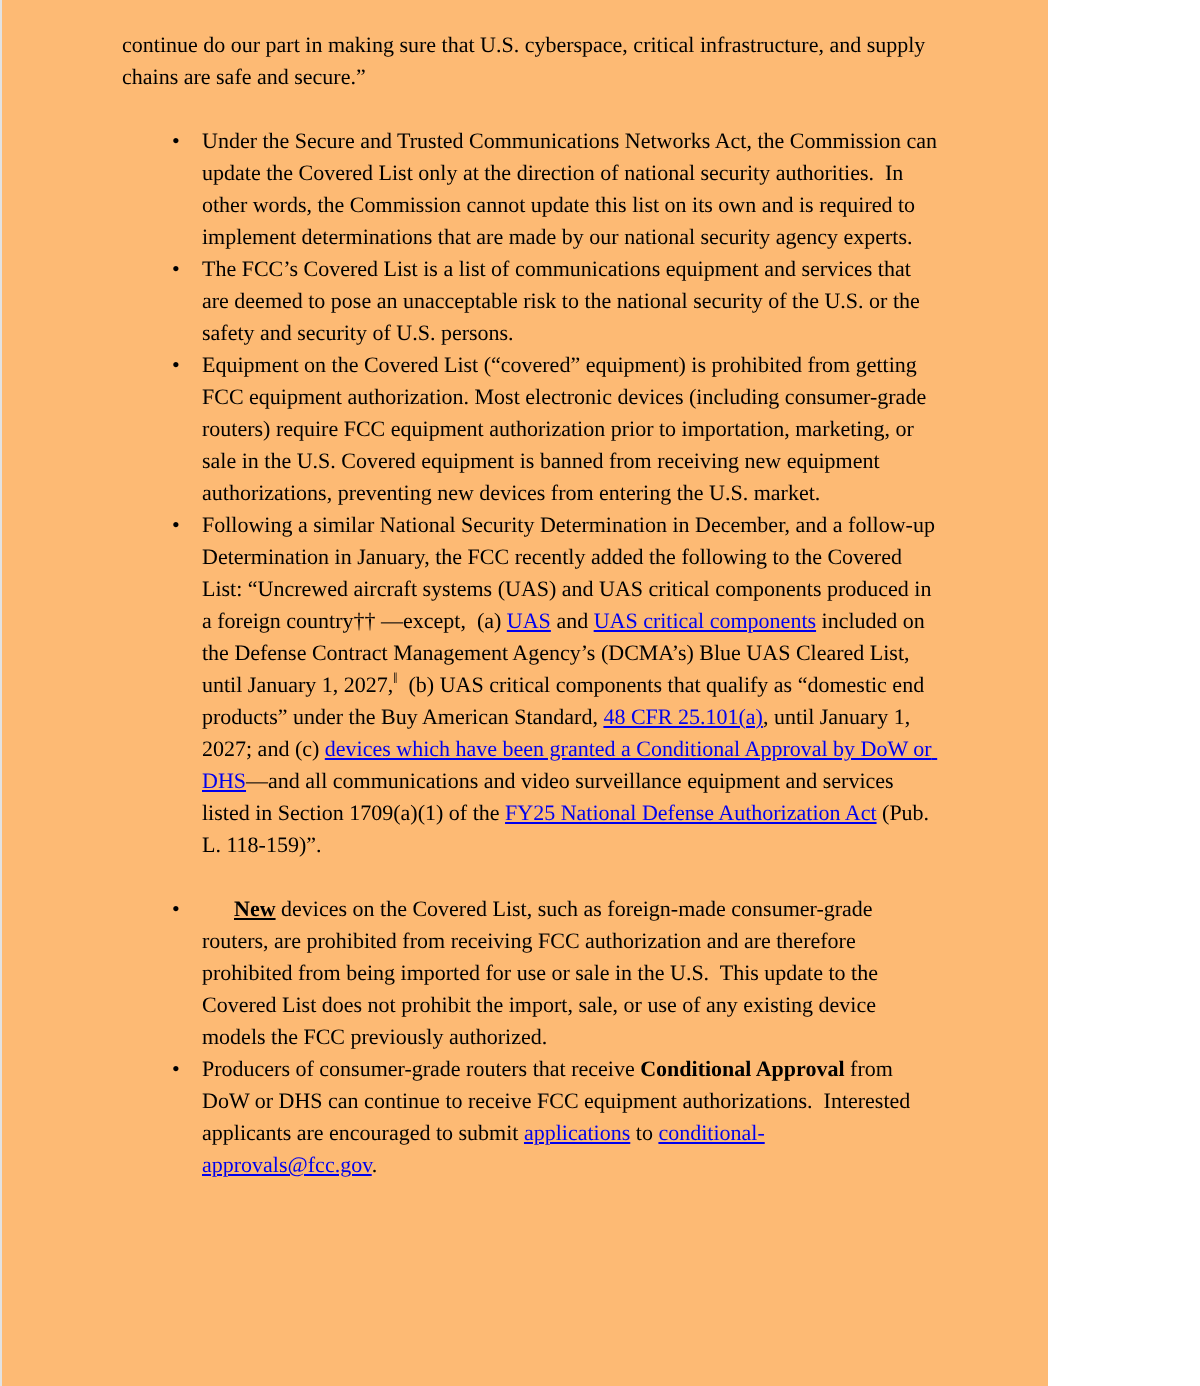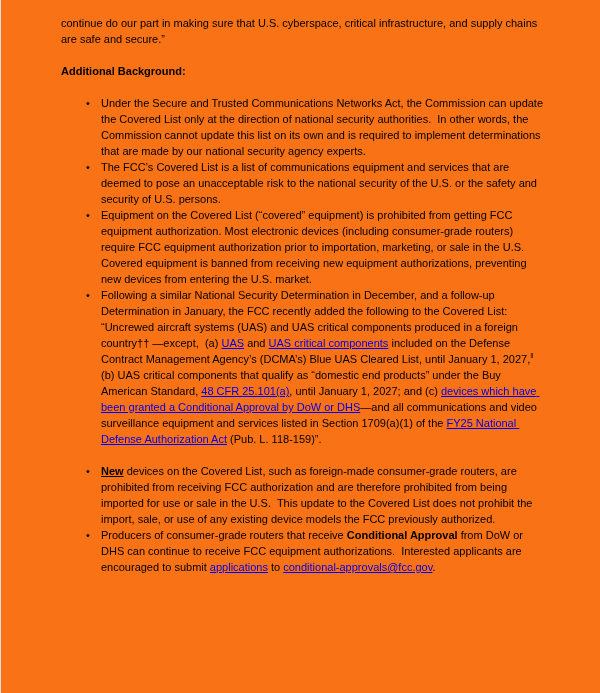--- a/index.html
+++ b/index.html
@@ -1,41 +1,40 @@
 <!DOCTYPE html>
 <html style="--link: #0000EE; --text: #000000; --page_bg: #FFFFFF;"><head>
 <meta charset="utf-8">
 <style>
   html,body{margin:0;padding:0;background:#ffffff;}
   .page{
-    width:600px;height:693px;box-sizing:border-box;position:relative;
-    background:#f97316;color:#000000;
-    font-family:Liberation Sans, sans-serif;
+    width:524px;height:693px;box-sizing:border-box;position:relative;
+    background:#fdba74;color:#000000;
+    font-family:Liberation Serif, serif;
     font-size:11px;line-height:16px;
     padding:15px 55px 0 60px;
     border-left:1px solid #e2e2e2;
     overflow:hidden;
   }
   .para,.heading,ul.blist>li{white-space:pre-wrap;}
   .para{margin:0 0 16px 0;}
   .heading{font-weight:bold;margin:0 0 16px 0;}
   ul.blist{list-style:none;margin:0 0 16px 0;padding:0;}
   ul.blist>li{position:relative;padding-left:40px;}
   ul.blist>li::before{content:"\2022";position:absolute;left:25px;top:0;}
   .b{font-weight:bold;}
-  .u{text-decoration:underline;}
+  .u{text-decoration:underline;margin-left:16px;}
   .lnk{color:var(--link,#0000EE);text-decoration:underline;cursor:pointer;}
   .sup{vertical-align:super;font-size:7.5px;line-height:0;}
 </style>
 </head>
 <body>
 
 <div class="page">
   <p class="para">continue do our part in making sure that U.S. cyberspace, critical infrastructure, and supply chains are safe and secure.”</p>
-  <p class="heading">Additional Background:</p>
   <ul class="blist">
       <li><span class="">Under the Secure and Trusted Communications Networks Act, the Commission can update the Covered List only at the direction of national security authorities.  In other words, the Commission cannot update this list on its own and is required to implement determinations that are made by our national security agency experts.</span></li>
       <li><span class="">The FCC’s Covered List is a list of communications equipment and services that are deemed to pose an unacceptable risk to the national security of the U.S. or the safety and security of U.S. persons.</span></li>
       <li><span class="">Equipment on the Covered List (“covered” equipment) is prohibited from getting FCC equipment authorization. Most electronic devices (including consumer-grade routers) require FCC equipment authorization prior to importation, marketing, or sale in the U.S. Covered equipment is banned from receiving new equipment authorizations, preventing new devices from entering the U.S. market.</span></li>
       <li><span class="">Following a similar National Security Determination in December, and a follow-up Determination in January, the FCC recently added the following to the Covered List: “Uncrewed aircraft systems (UAS) and UAS critical components produced in a foreign country†† —except,  (a) </span><a href="#" class="lnk">UAS</a><span class=""> and </span><a href="#" class="lnk">UAS critical components</a><span class=""> included on the Defense Contract Management Agency’s (DCMA’s) Blue UAS Cleared List, until January 1, 2027,</span><span class="sup">‖</span><span class="">  (b) UAS critical components that qualify as “domestic end products” under the Buy American Standard, </span><a href="#" class="lnk">48 CFR 25.101(a)</a><span class="">, until January 1, 2027; and (c) </span><a href="#" class="lnk">devices which have been granted a Conditional Approval by DoW or DHS</a><span class="">—and all communications and video surveillance equipment and services listed in Section 1709(a)(1) of the </span><a href="#" class="lnk">FY25 National Defense Authorization Act</a><span class=""> (Pub. L. 118-159)”.</span></li>
     </ul>
   <ul class="blist">
       <li><span class="b u">New</span><span class=""> devices on the Covered List, such as foreign-made consumer-grade routers, are prohibited from receiving FCC authorization and are therefore prohibited from being imported for use or sale in the U.S.  This update to the Covered List does not prohibit the import, sale, or use of any existing device models the FCC previously authorized.</span></li>
       <li><span class="">Producers of consumer-grade routers that receive </span><span class="b">Conditional Approval</span><span class=""> from DoW or DHS can continue to receive FCC equipment authorizations.  Interested applicants are encouraged to submit </span><a href="#" class="lnk">applications</a><span class=""> to </span><a href="#" class="lnk">conditional-approvals@fcc.gov</a><span class="">.</span></li>
     </ul>

